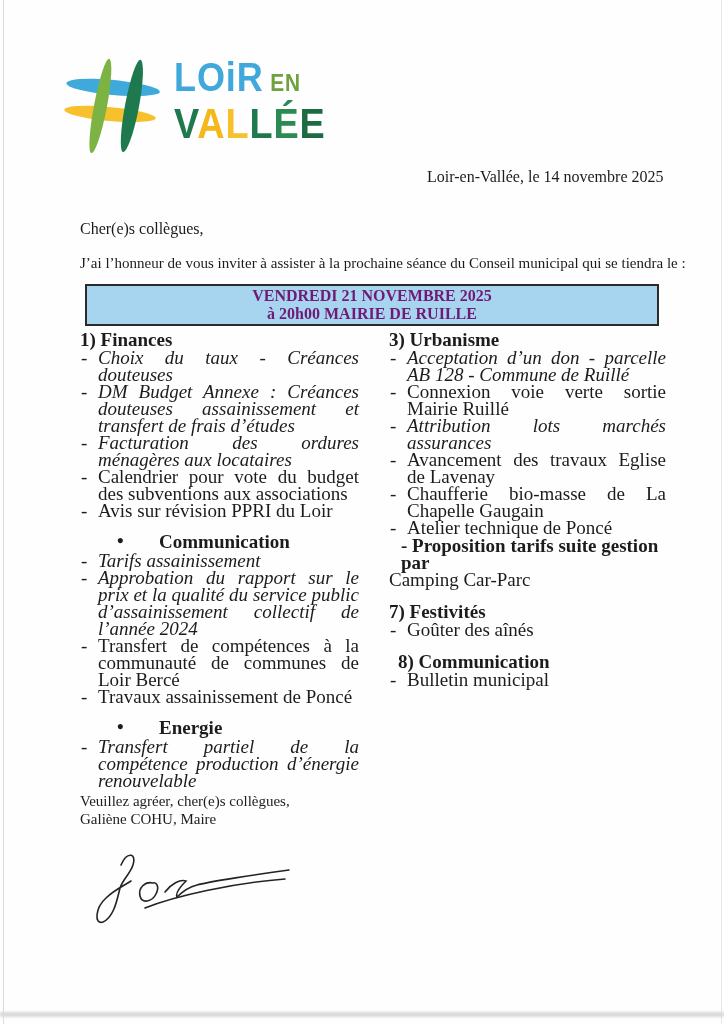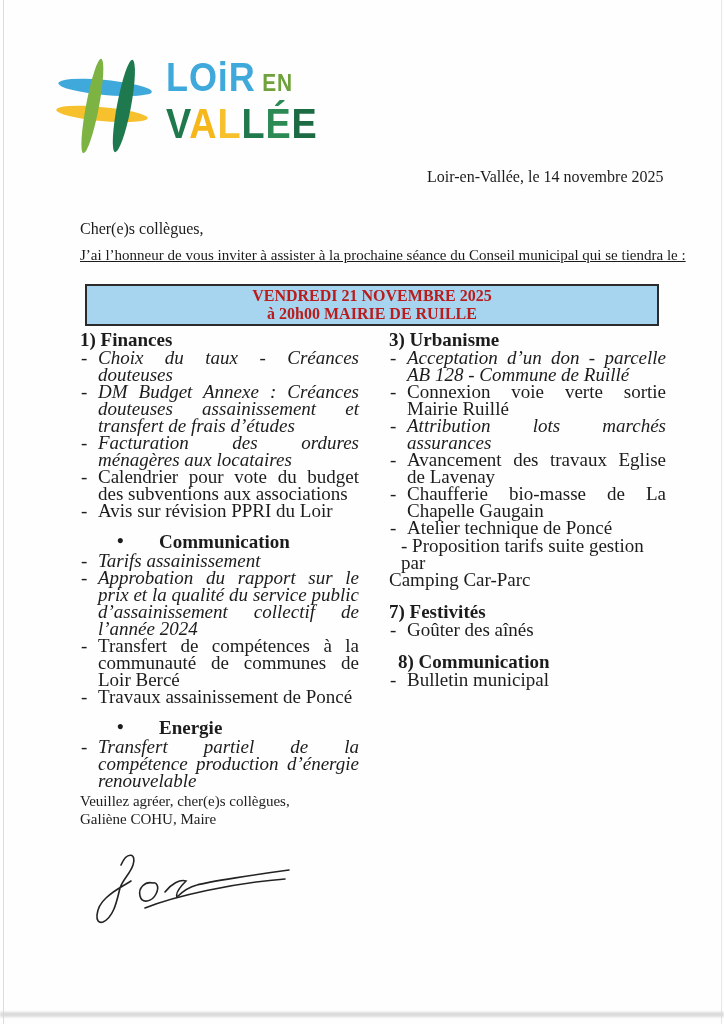--- a/index.html
+++ b/index.html
@@ -7,56 +7,56 @@
     width:724px;height:1024px;position:relative;overflow:hidden;
     background:#fefefe;color:#1c1c1c;
     font-family:"Liberation Serif",serif;
   }
   
   .edge-left{position:absolute;left:3px;top:0;bottom:0;width:1px;background:#dcdcdc;}
   .edge-right{position:absolute;right:2px;top:0;bottom:0;width:1px;background:#e6e6e6;}
   .edge-bottom{position:absolute;left:0;right:0;bottom:7px;height:5px;background:#dadada;filter:blur(1.2px);}
 
   
-  .logo{position:absolute;left:60px;top:58px;display:flex;align-items:flex-start;}
+  .logo{position:absolute;left:68px;top:58px;display:flex;align-items:flex-start;}
   .hash{width:94px;height:96px;position:relative;flex:0 0 auto;}
   .hash .stroke{position:absolute;border-radius:45% 55% 50% 50% / 48% 52% 48% 52%;}
   .hash .v1{left:26px;top:0;width:13px;height:96px;transform:rotate(11deg);}
   .hash .v2{left:57px;top:1px;width:14px;height:94px;transform:rotate(11deg);}
   .hash .h1{left:-2px;top:22px;width:94px;height:15px;transform:rotate(5deg);}
   .hash .h2{left:-4px;top:49px;width:92px;height:14px;transform:rotate(5deg);}
   .logo-text{margin-left:12px;font-family:"Liberation Sans",sans-serif;font-weight:bold;
     transform:scaleX(.9);transform-origin:left top;white-space:nowrap;}
   .logo-line1{font-size:40px;line-height:38px;letter-spacing:1px;}
   .logo-line2{font-size:42px;line-height:44px;letter-spacing:1px;}
 
   
   .dateline{position:absolute;left:427px;top:168px;font-size:16px;}
   .salutation{position:absolute;left:80px;top:220px;font-size:16px;}
-  .intro{position:absolute;left:80px;top:247px;font-size:15px;white-space:nowrap;text-decoration:underline;}
+  .intro{position:absolute;left:80px;top:255px;font-size:15px;white-space:nowrap;}
 
   .notice{position:absolute;left:85px;top:284px;width:570px;
     border:2px solid #2b2b2b;text-align:center;font-weight:bold;
     font-size:16px;line-height:17.5px;padding:1px 0 2px;}
 
   
   .agenda{position:absolute;left:80px;top:331px;width:586px;display:flex;gap:30px;
     font-size:19px;line-height:17px;}
   .col-left{width:279px;flex:0 0 auto;}
   .col-right{width:277px;flex:0 0 auto;}
   .ag-head{font-weight:bold;margin:15px 0 1px;}
   .ag-head:first-child{margin-top:0;}
   .ag-head.ind{padding-left:9px;}
   .ag-sub{font-weight:bold;margin:14px 0 2px;padding-left:79px;position:relative;}
   .ag-sub .bullet{position:absolute;left:37px;top:-1px;}
   .ag-item{position:relative;padding-left:18px;text-align:justify;}
   .ag-item .dash{position:absolute;left:1px;}
   .ag-item.it{font-style:italic;}
   .ag-flat{margin-top:1px;}
-  .ag-flat .pad{padding-left:12px;}
+  .ag-flat .pad{padding-left:12px;font-weight:bold;}
 
   
   .closing{position:absolute;left:80px;top:793px;font-size:15px;line-height:17.5px;}
   .signature{position:absolute;left:83px;top:845px;}
 </style>
 </head>
 <body>
 
 <div class="edge-left"></div>
 <div class="edge-right"></div>
@@ -72,21 +72,21 @@
   <div class="logo-text">
     <div class="logo-line1"><span style="color: rgb(63, 169, 220);">LOiR</span><span style="color: rgb(111, 161, 60); font-size: 0.58em;"> EN</span></div>
     <div class="logo-line2"><span style="color: rgb(32, 121, 76);">V</span><span style="color: rgb(245, 183, 25);">A</span><span style="color: rgb(247, 192, 45);">L</span><span style="color: rgb(32, 121, 76);">L</span><span style="color: rgb(44, 138, 85);">É</span><span style="color: rgb(29, 107, 67);">E</span></div>
   </div>
 </div>
 
 <div class="dateline">Loir-en-Vallée, le 14 novembre 2025</div>
 <div class="salutation">Cher(e)s collègues,</div>
 <div class="intro">J’ai l’honneur de vous inviter à assister à la prochaine séance du Conseil municipal qui se tiendra le :</div>
 
-<div class="notice" style="background: rgb(167, 212, 239); color: #b91c1c;">
+<div class="notice" style="background: rgb(167, 212, 239); color: #701a75;">
   <div>VENDREDI 21 NOVEMBRE 2025</div>
   <div>à 20h00 MAIRIE DE RUILLE</div>
 </div>
 
 <div class="agenda">
   <div class="col-left">
       <div class="ag-head">1) Finances</div>
       <div class="ag-item it"><span class="dash">-</span><span class="txt">Choix du taux - Créances douteuses</span></div>
       <div class="ag-item it"><span class="dash">-</span><span class="txt">DM Budget Annexe :  Créances douteuses assainissement et transfert de frais d’études</span></div>
       <div class="ag-item it"><span class="dash">-</span><span class="txt">Facturation des ordures ménagères aux locataires</span></div>

